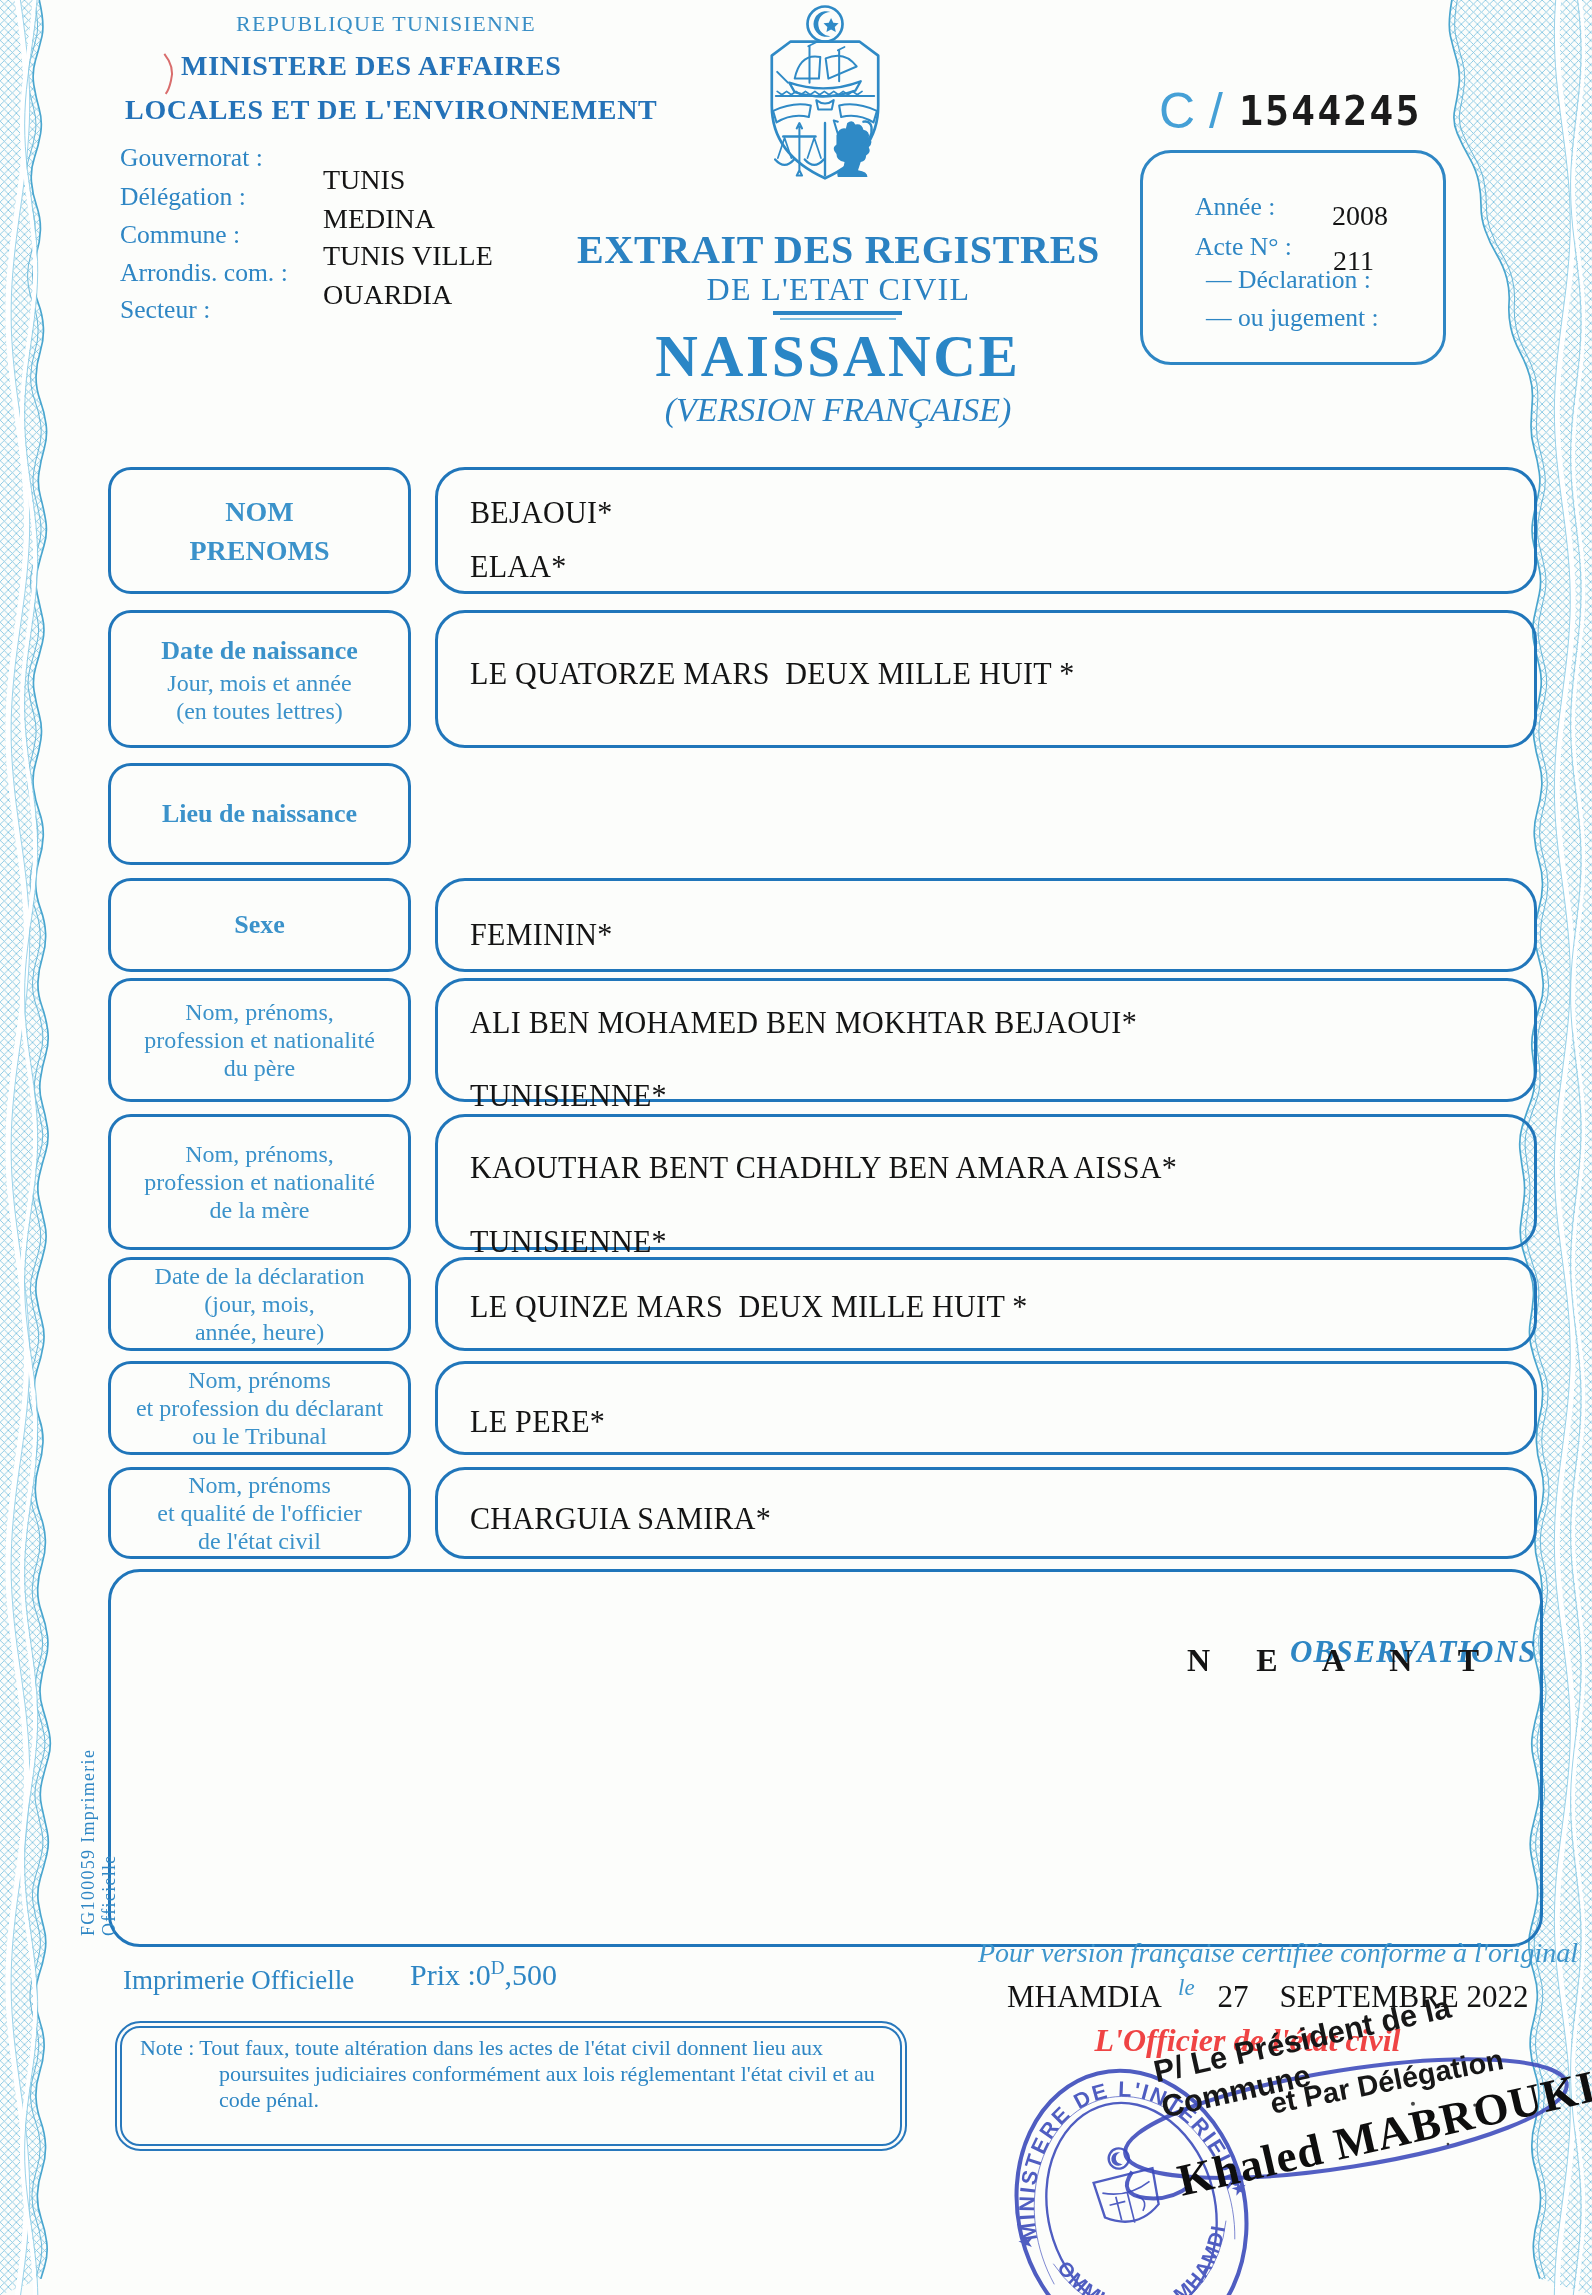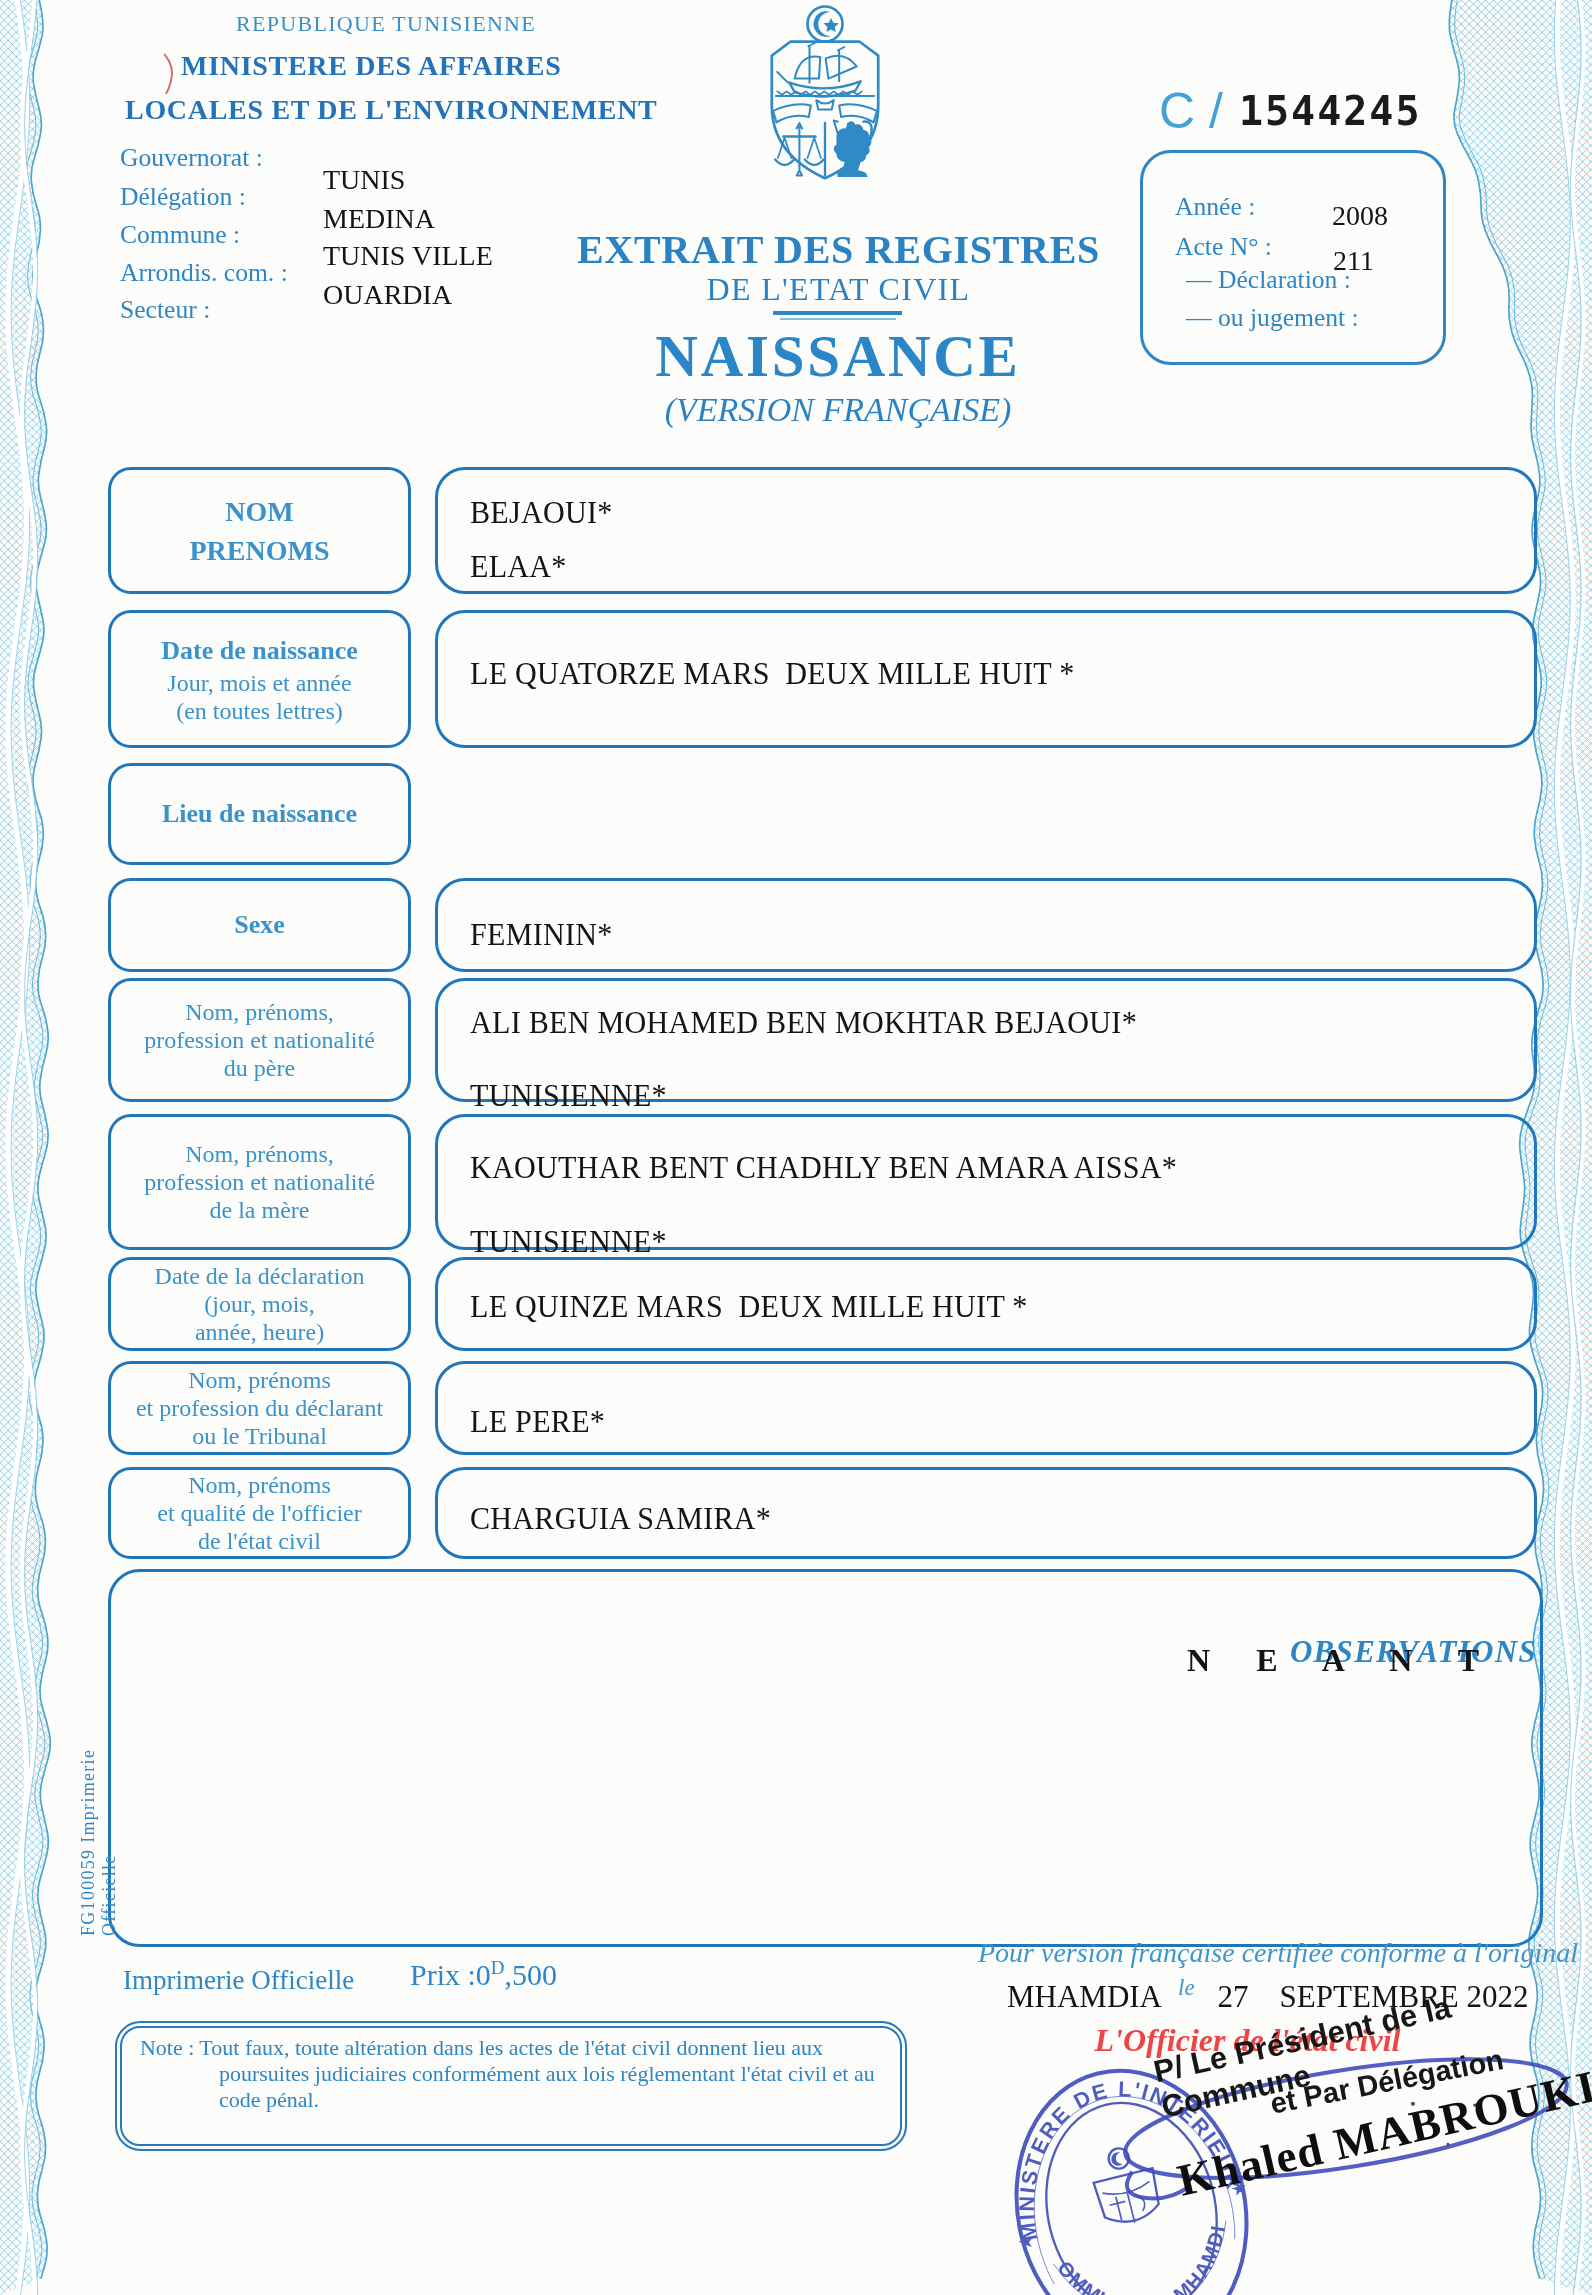--- a/index.html
+++ b/index.html
@@ -17,21 +17,21 @@
   .t2{left:559px;width:559px;top:271px;text-align:center;font-size:32px;color:#2b82c2;letter-spacing:1.3px;}
   .tmain{left:525px;width:626px;top:322px;text-align:center;font-size:59px;font-weight:bold;color:#2a86c6;letter-spacing:2.7px;}
   .tsub{left:525px;width:626px;top:391px;text-align:center;font-size:34px;font-style:italic;color:#2b82c2;}
   .uline1{left:773px;top:311px;width:129px;height:4px;background:#2e86c4;}
   .uline2{left:780px;top:318px;width:116px;height:2px;background:#7fc0e2;}
   
   .serial{left:1159px;top:86px;display:flex;align-items:flex-start;}
   .serial .pre{font-family:"Liberation Sans",sans-serif;font-size:50px;color:#45a0d6;margin-right:16px;line-height:1;}
   .serial .num{font-family:"DejaVu Sans Mono",monospace;font-weight:bold;font-size:40px;color:#1b1b1b;letter-spacing:2px;line-height:1;padding-top:5.4px;}
   .actebox{left:1140px;top:150px;width:300px;height:209px;border:3.4px solid #2e86c4;border-radius:31px;}
-  .actebox .al{position:absolute;font-size:25.6px;color:#2e86c4;}
+  .actebox .al{position:absolute;font-size:25.6px;color:#2e86c4;margin-left:20px;}
   .actebox .av{position:absolute;font-size:28px;color:#141414;}
   
   .lblbox{position:absolute;left:108px;width:303px;border:3.4px solid #2076ba;border-radius:23px;
           display:flex;flex-direction:column;align-items:center;justify-content:center;text-align:center;
           color:#3b92ca;box-sizing:border-box;}
   .valbox{position:absolute;left:435px;width:1102px;border:3.4px solid #2076ba;border-radius:30px;box-sizing:border-box;}
   .lb{font-size:26px;font-weight:bold;line-height:36px;}
   .lb1{font-size:28px;font-weight:bold;line-height:39px;}
   .lr{font-size:24px;line-height:28px;}
   .vline{position:absolute;left:32px;font-size:32px;color:#141414;white-space:pre;

